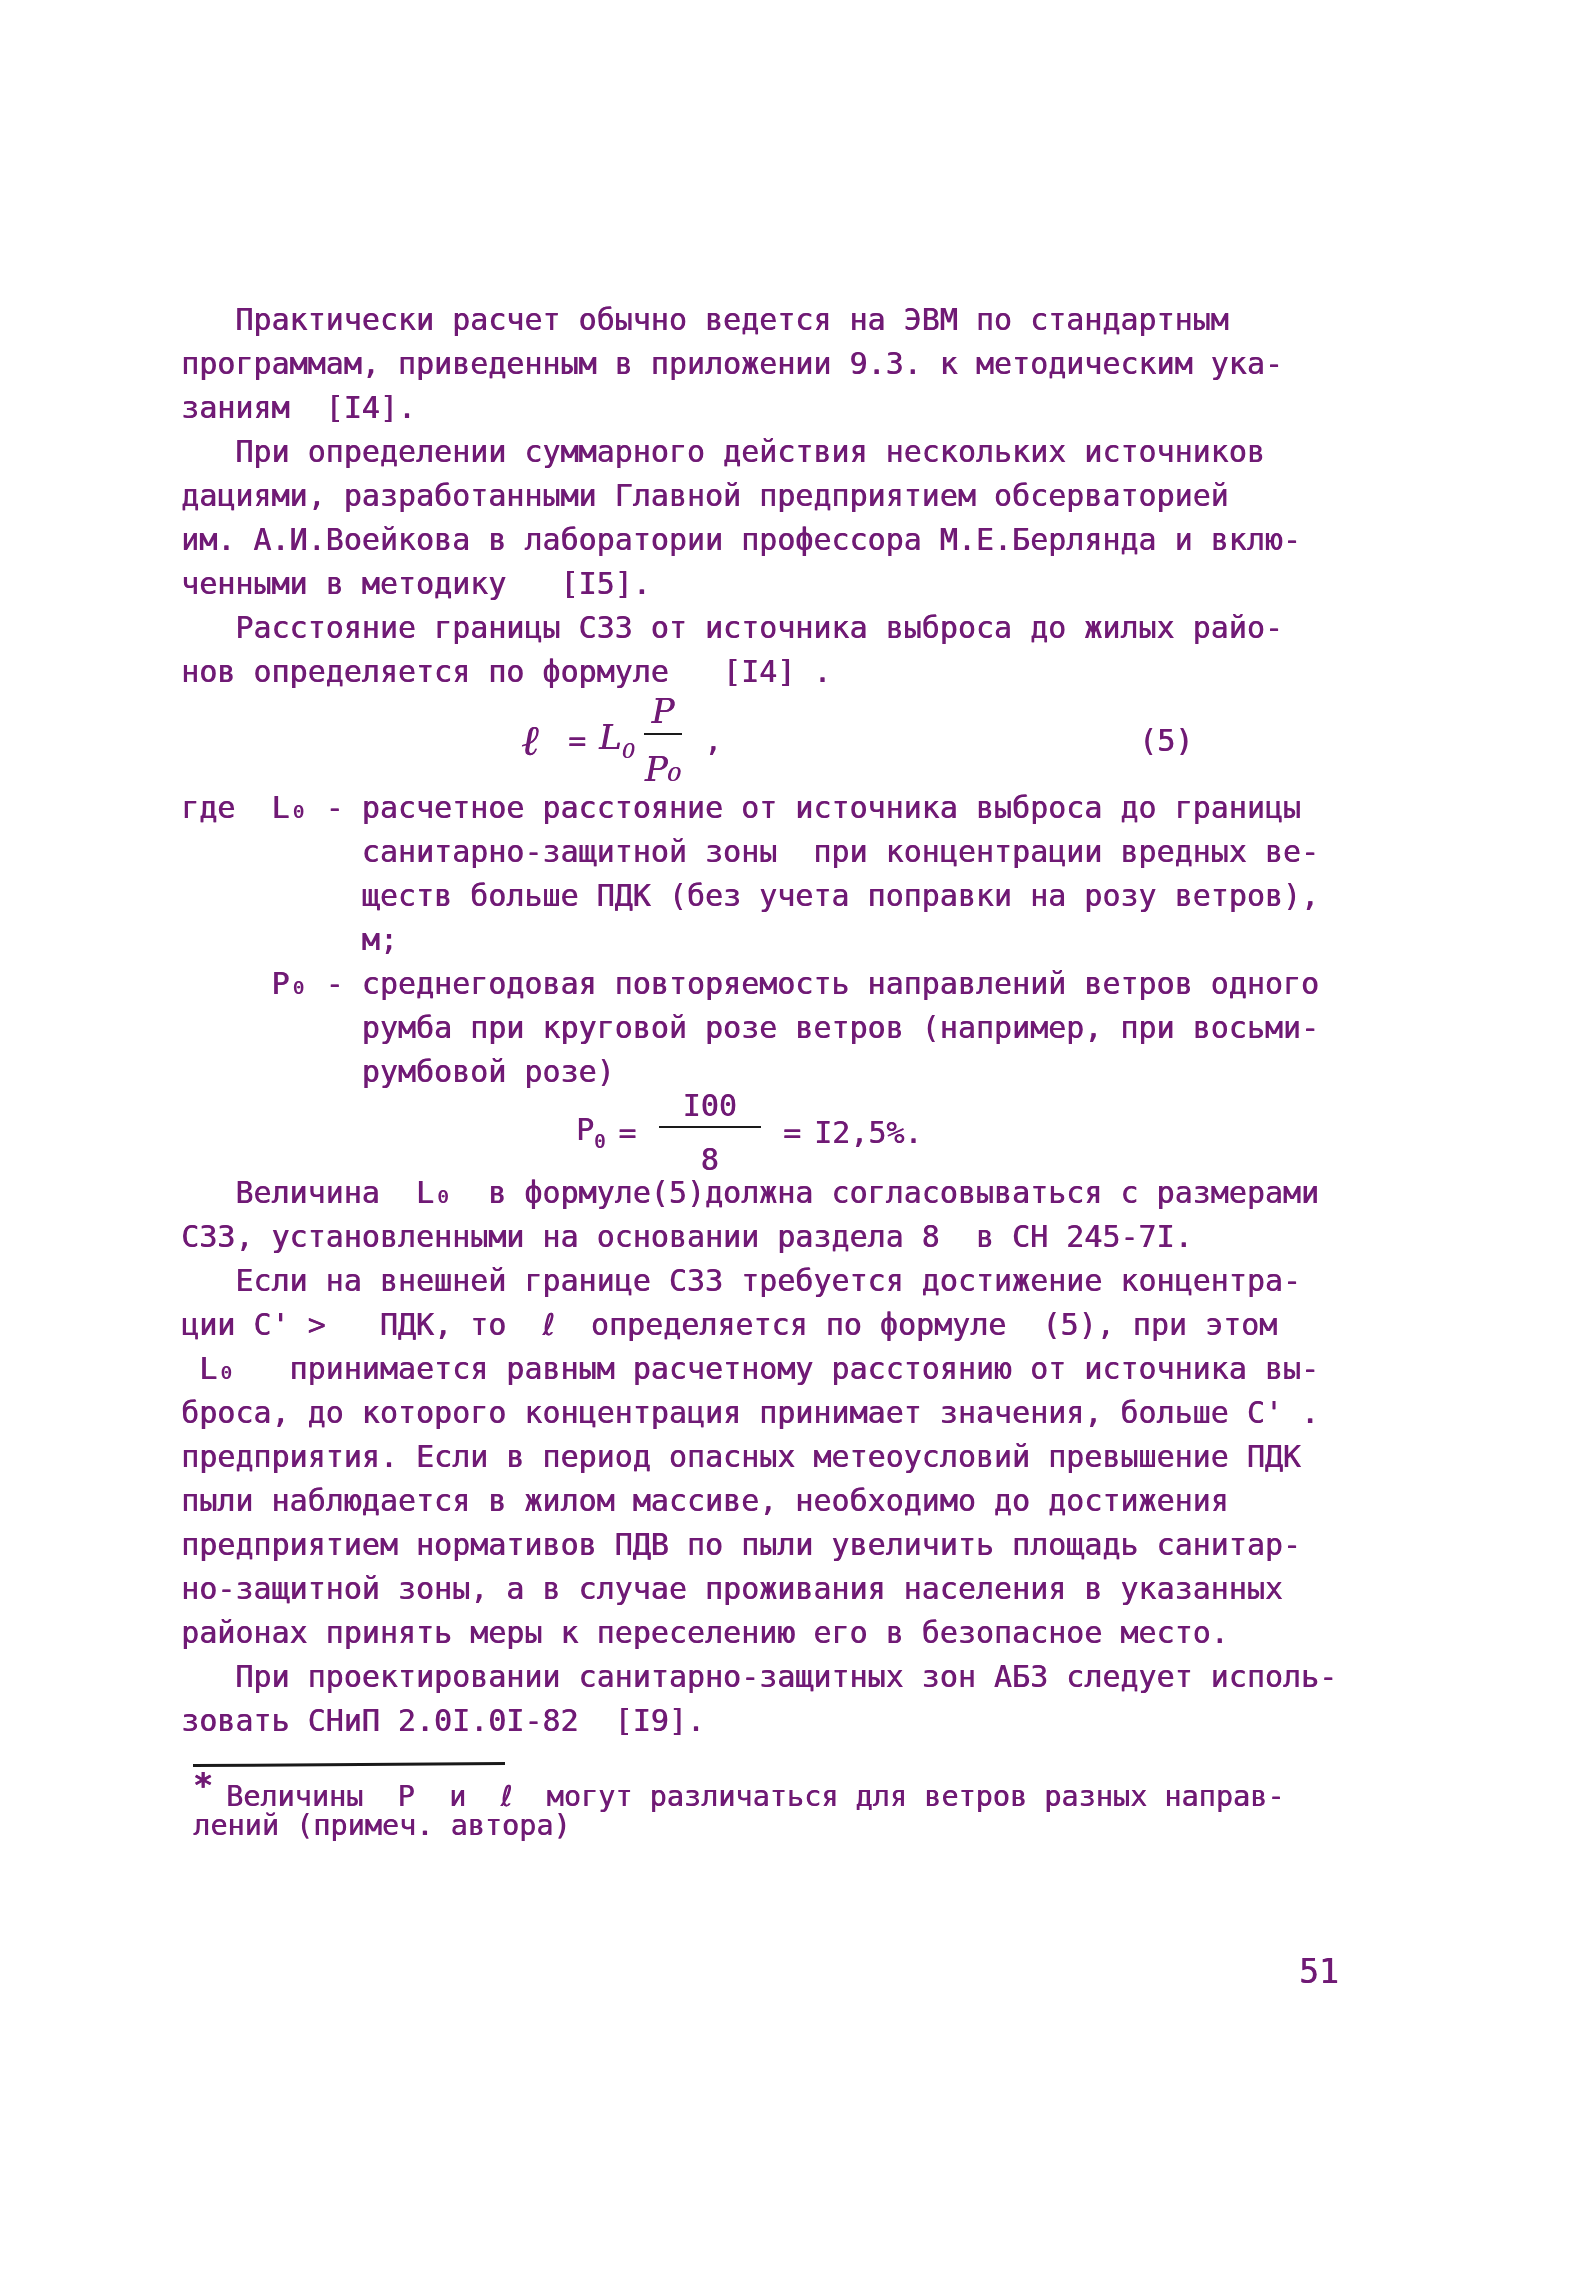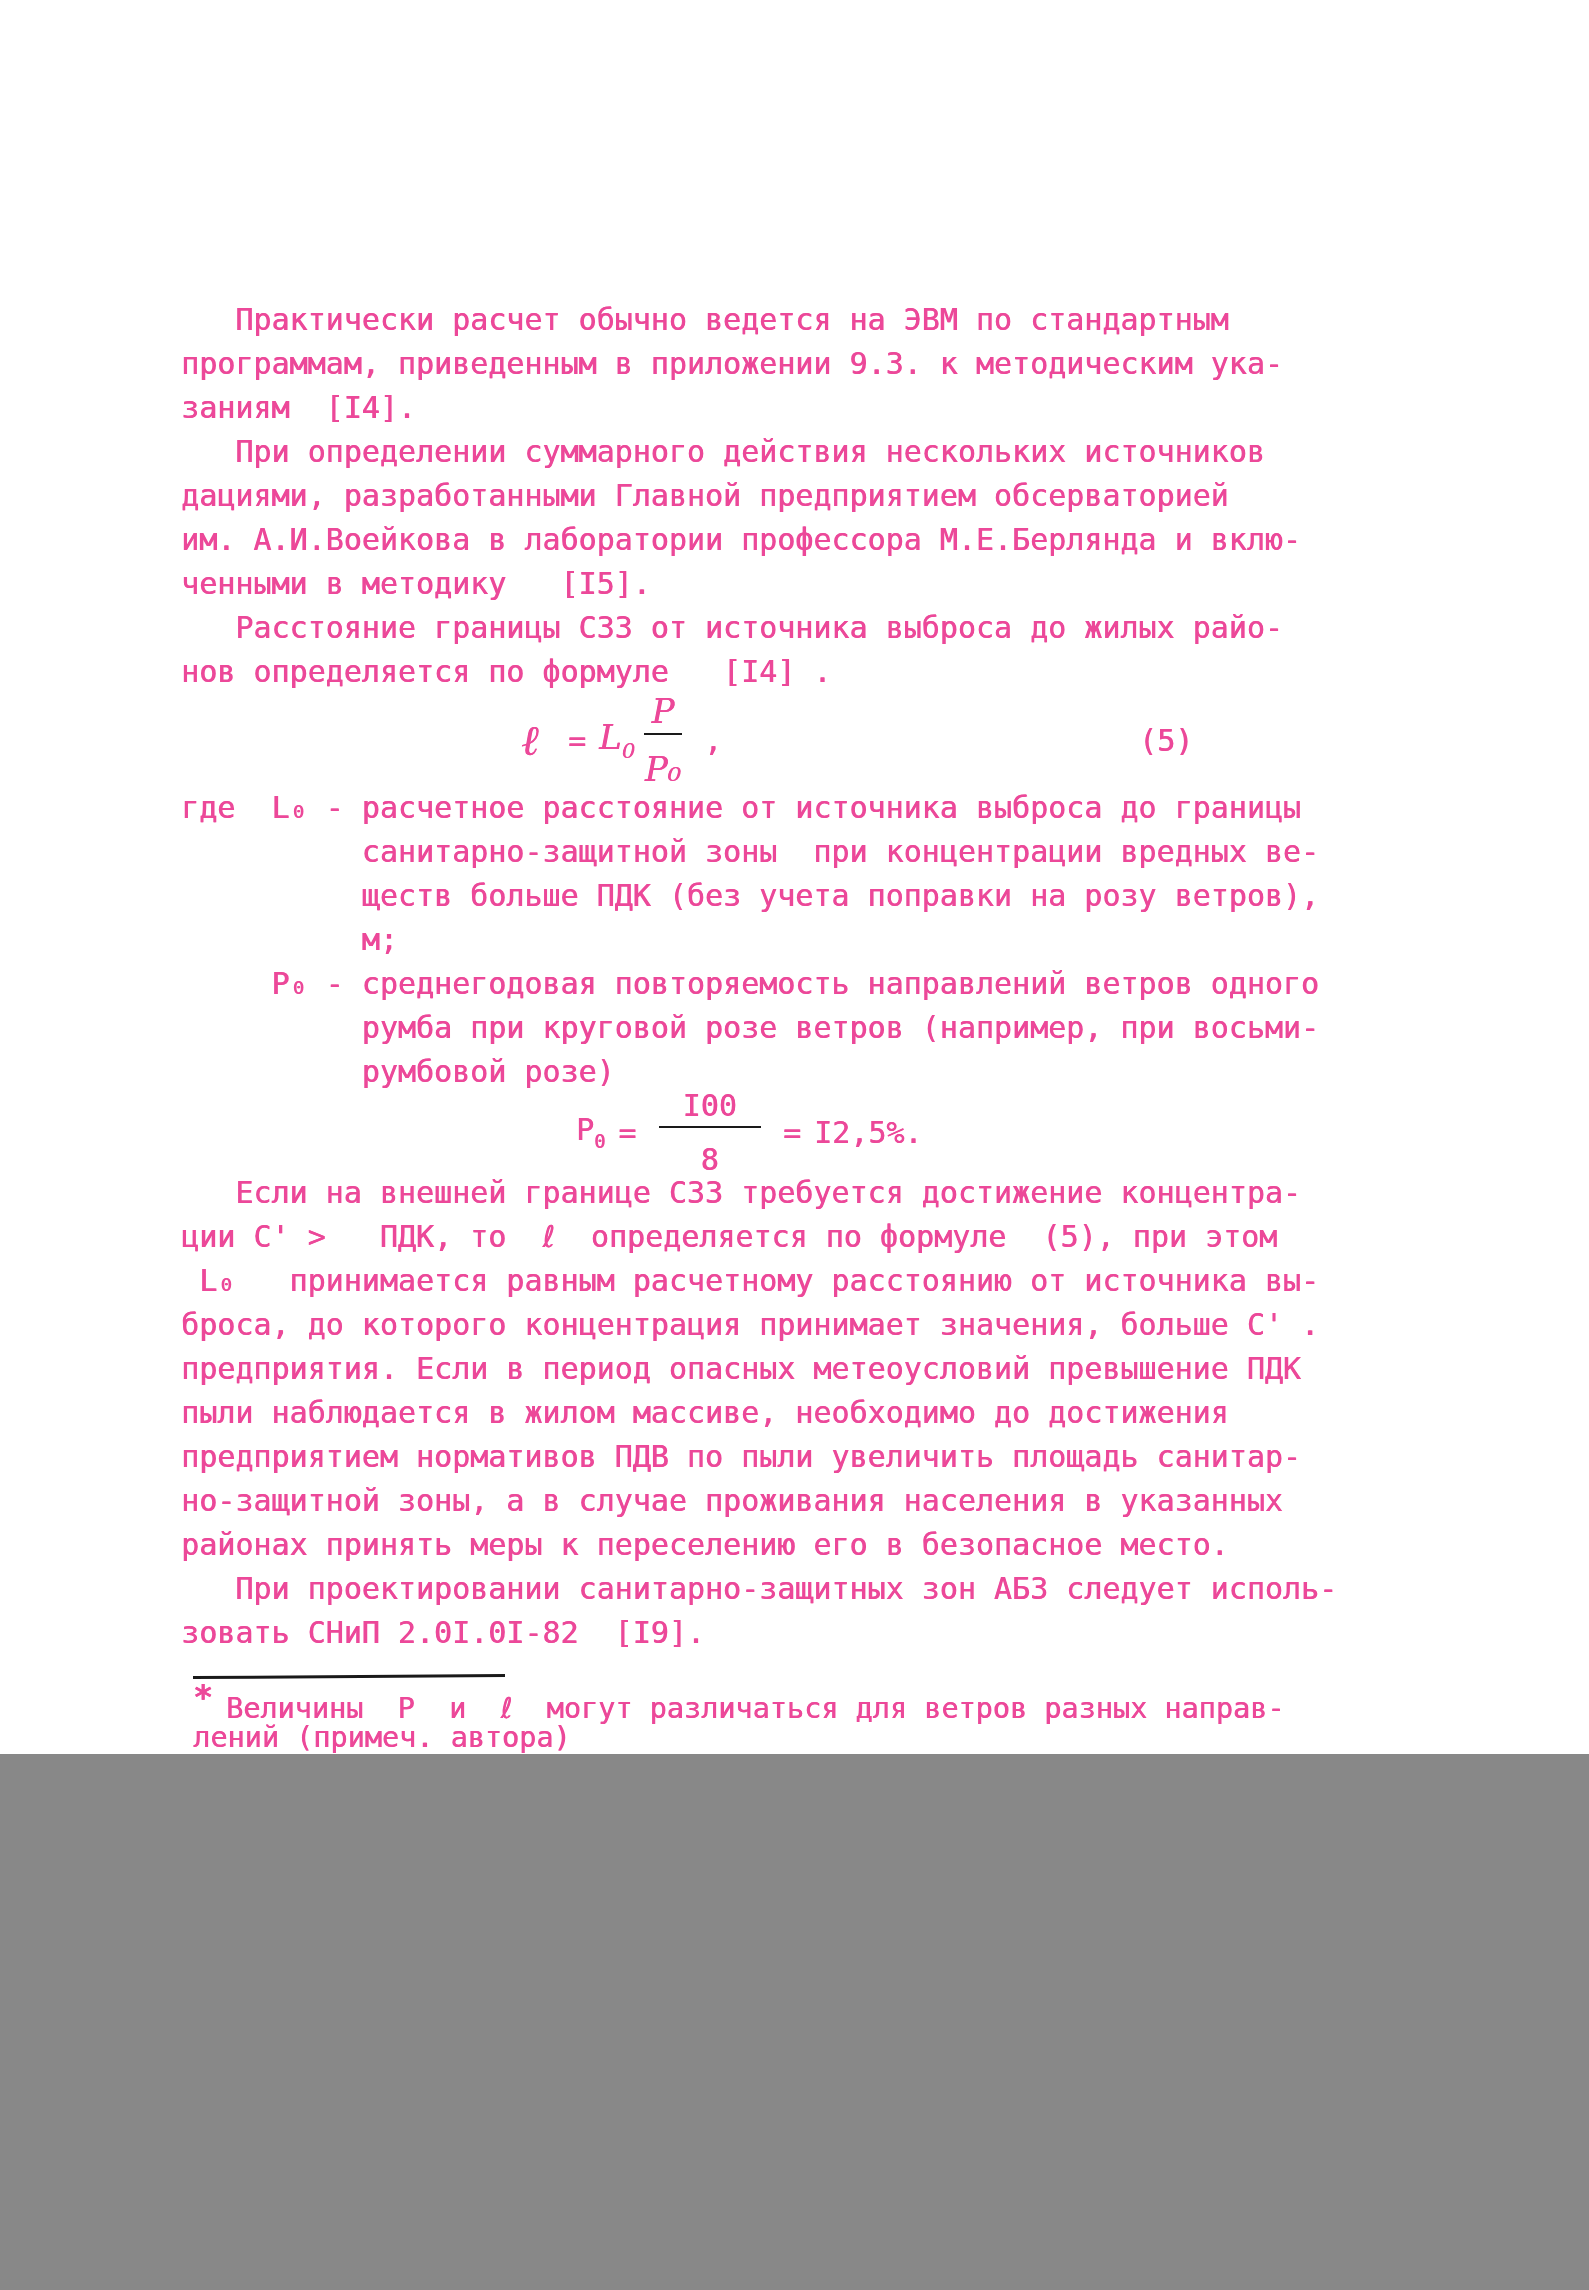--- a/index.html
+++ b/index.html
@@ -1,21 +1,21 @@
 <!DOCTYPE html>
 <html style="font-size:14.7px"><head>
 <meta charset="utf-8">
 <style>
   html, body { margin: 0; padding: 0; background: #888; }
   .page {
     position: relative;
     width: 1590px;
-    height: 1754px;
+    height: 2290px;
     background: #ffffff;
-    color: #ec4899;
+    color: #701a75;
     font-family: "DejaVu Sans Mono", "DejaVu Sans", monospace;
     font-size: 30px;
     text-shadow: 0.6px 0 0 currentColor;
     overflow: hidden;
   }
   .content {
     padding: 298px 110px 0 181px;
   }
   .para .ln, .defs .ln {
     white-space: pre;
@@ -143,20 +143,24 @@
       <span><span>Р</span><sub class="f-sub">0</sub></span>
       <span class="f-eq">=</span>
       <span class="frac frac-wide">
         <span class="num">I00</span>
         <span class="den">8</span>
       </span>
       <span class="f-eq">=</span>
       <span>I2,5%.</span>
     </div>
 
+    <div class="para">
+        <div class="ln">   Величина  L₀  в формуле(5)должна согласовываться с размерами</div>
+        <div class="ln">СЗЗ, установленными на основании раздела 8  в СН 245-7I.</div>
+      </div>
 
     <div class="para">
         <div class="ln">   Если на внешней границе СЗЗ требуется достижение концентра-</div>
         <div class="ln">ции С' &gt;   ПДК, то  ℓ  определяется по формуле  (5), при этом</div>
         <div class="ln"> L₀   принимается равным расчетному расстоянию от источника вы-</div>
         <div class="ln">броса, до которого концентрация принимает значения, больше С' .</div>
       </div>
 
     <div class="para">
         <div class="ln">предприятия. Если в период опасных метеоусловий превышение ПДК</div>

